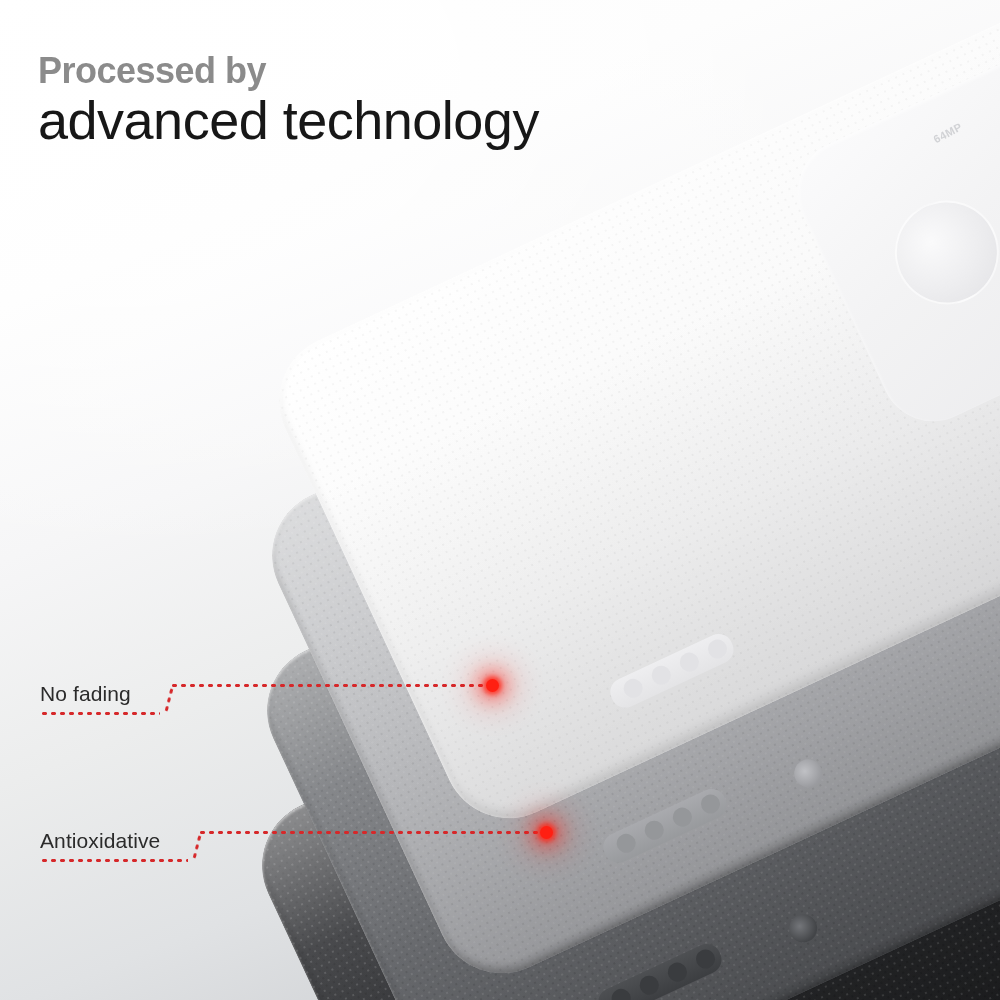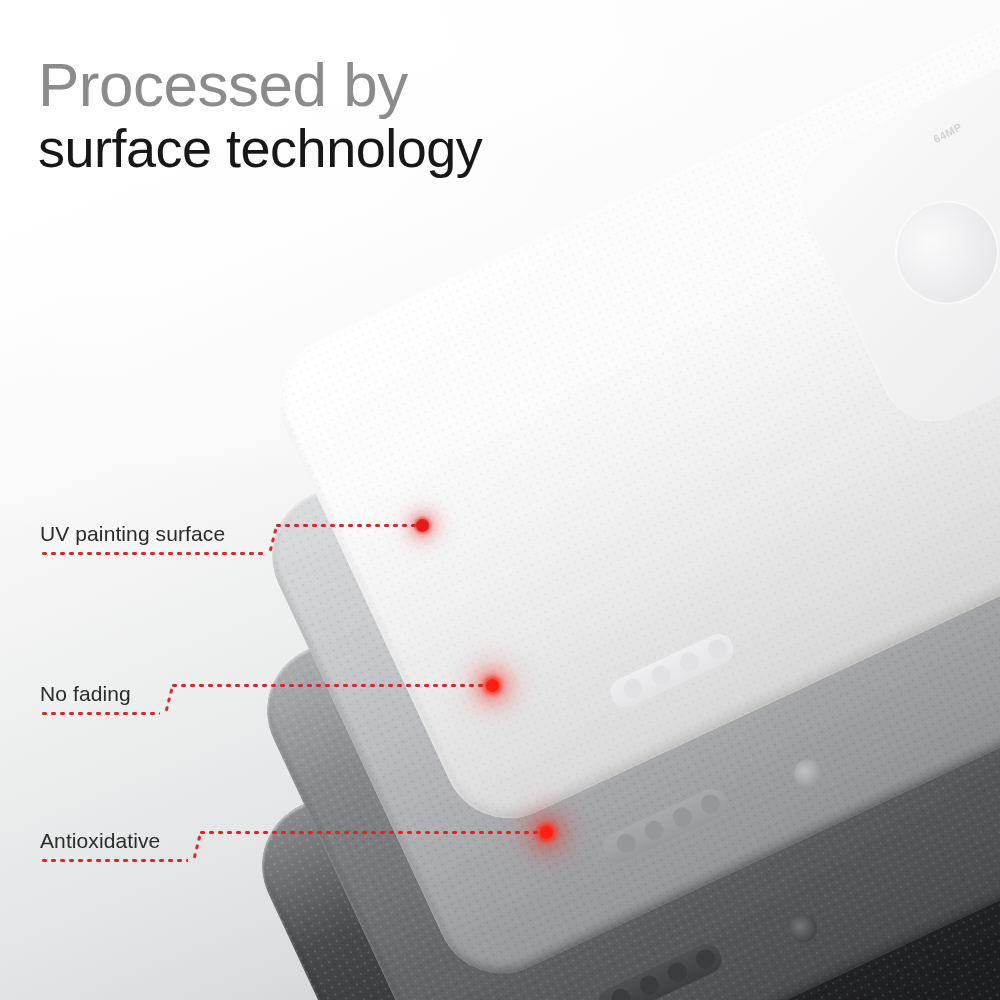--- a/index.html
+++ b/index.html
@@ -55,21 +55,21 @@
   .lens-sm{border-radius:50%;position:absolute;}
   .glint{position:absolute;border-radius:50%;background:radial-gradient(circle,#5fe6df 0%, #2aa8a4 45%, rgba(0,0,0,0) 72%);}
   .camtxt{position:absolute;font-size:11px;letter-spacing:.5px;font-weight:700;white-space:nowrap;}
 
   
   .cut{position:absolute;border-radius:50%;}
   .grille{position:absolute;border-radius:14px;}
 
   
   .headings{position:absolute;left:38px;top:52px;}
-  .h1{font-size:62px;line-height:1.06;color:#8b8b8b;font-weight:400;letter-spacing:-.5px;}
+  .h1{font-size:36px;line-height:1.06;color:#8b8b8b;font-weight:700;letter-spacing:-.5px;}
   .h2{font-size:54px;line-height:1.06;color:#171717;font-weight:400;letter-spacing:-.5px;margin-top:2px;}
 
   
   .callout{position:absolute;}
   .co-label{position:absolute;left:0;bottom:9px;font-size:21px;color:#2b2b2b;white-space:nowrap;letter-spacing:.1px;}
   .co-under{position:absolute;left:0;bottom:0;height:3px;
     background-image:radial-gradient(circle, #d6282a 45%, rgba(0,0,0,0) 50%);
     background-size:9px 3px;background-repeat:repeat-x;}
   .co-riser{position:absolute;width:3px;
     background-image:radial-gradient(circle, #d6282a 45%, rgba(0,0,0,0) 50%);
@@ -176,31 +176,24 @@
         <div class="cut" style="left:227px;bottom:62px;width:19px;height:19px;background:#e2e2e5;"></div>
         <div class="cut" style="left:258px;bottom:62px;width:19px;height:19px;background:#e2e2e5;"></div>
         <div class="cut" style="left:289px;bottom:62px;width:19px;height:19px;background:#e2e2e5;"></div>
       </div>
     </div>
 
   </div>
 
   <div class="headings">
     <div class="h1">Processed by</div>
-    <div class="h2">surface technology</div>
-  </div>
-
-
-  <div class="callout" style="left:40px;top:495px;width:410px;height:60px;">
-    <div class="co-label">UV painting surface</div>
-    <div class="co-under" style="width:224px;bottom:0;"></div>
-    <div class="co-riser" style="left:228px;bottom:1px;height:28px;transform:rotate(14deg);"></div>
-    <div class="co-run" style="left:234px;bottom:28px;width:148px;"></div>
-    <div class="co-dot" style="left:376px;bottom:23px;"></div>
-  </div>
+    <div class="h2">advanced technology</div>
+  </div>
+
+
 
   <div class="callout" style="left:40px;top:800px;width:560px;height:62px;">
     <div class="co-label">Antioxidative</div>
     <div class="co-under" style="width:148px;bottom:0;"></div>
     <div class="co-riser" style="left:152px;bottom:1px;height:28px;transform:rotate(14deg);"></div>
     <div class="co-run" style="left:158px;bottom:28px;width:346px;"></div>
     <div class="co-dot glow" style="left:500px;bottom:23px;"></div>
   </div>
 
   <div class="callout" style="left:40px;top:655px;width:520px;height:60px;">

